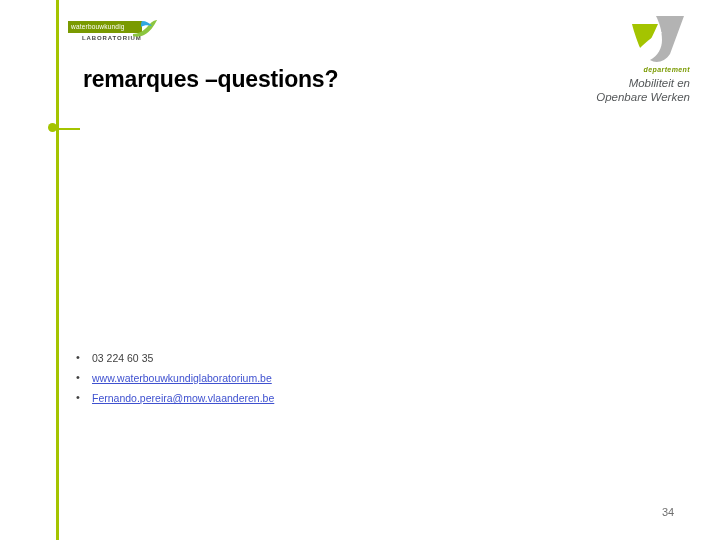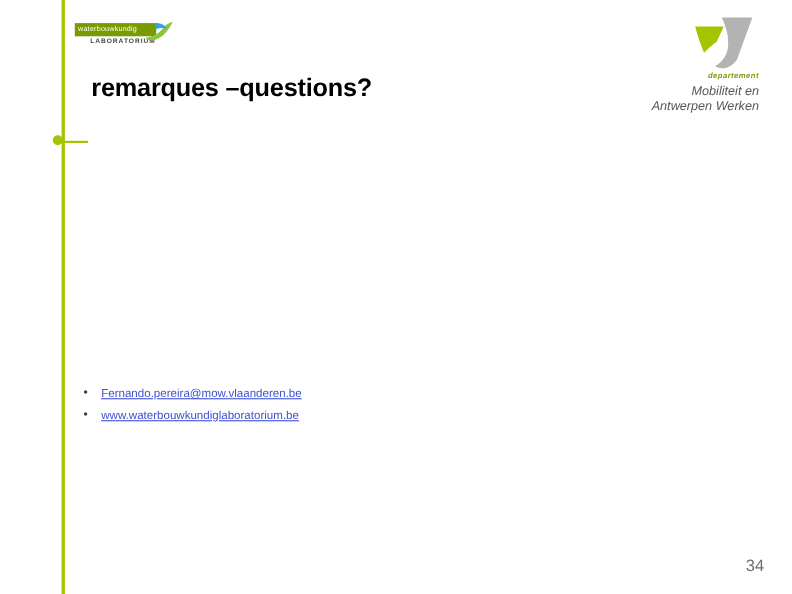--- a/index.html
+++ b/index.html
@@ -173,23 +173,22 @@
     color: #3f3f3f;
   }
   .body-list .li a {
     color: #3f51d0;
     text-decoration: underline;
   }
   .page-number {
     position: absolute;
     left: 662px;
     top: 506px;
-    font-size: 15px;
+    font-size: 11px;
     color: #6f6f6f;
-    margin-left: 16px;
   }
 </style>
 </head>
 <body>
 
 <div class="slide">
 
   <div class="left-rule"></div>
   <div class="title-rule"></div>
   <div class="bullet-dot"></div>
@@ -206,29 +205,32 @@
   </div>
 
   <div class="dept-logo">
     <svg class="dept-mark" viewBox="0 0 60 50">
       <path d="M28 2 L56 2 L42 40 C37 48 28 50 22 46 C30 42 34 34 34 26 C34 16 31 8 28 2 Z" fill="#b3b3b3"></path>
       <path d="M4 10 L30 10 C26 18 22 30 14 38 C10 30 6 18 4 10 Z" fill="#a4c400"></path>
       <path d="M8 38 C16 30 24 22 34 18 C28 30 20 38 10 42 Z" fill="#ffffff"></path>
     </svg>
     <div class="dept-kicker">departement</div>
     <div class="dept-l1">Mobiliteit en</div>
-    <div class="dept-l2">Antwerpen Werken</div>
+    <div class="dept-l2">Openbare Werken</div>
   </div>
 
   <div class="slide-title">remarques –questions?</div>
 
   <div class="body-list">
     <div class="li">
-      <a href="#">Fernando.pereira@mow.vlaanderen.be</a>
+      <span>03 224 60 35</span>
     </div>
     <div class="li">
       <a href="#">www.waterbouwkundiglaboratorium.be</a>
     </div>
+    <div class="li">
+      <a href="#">Fernando.pereira@mow.vlaanderen.be</a>
+    </div>
   </div>
 
   <div class="page-number">34</div>
 
 </div>
 
 </body></html>

